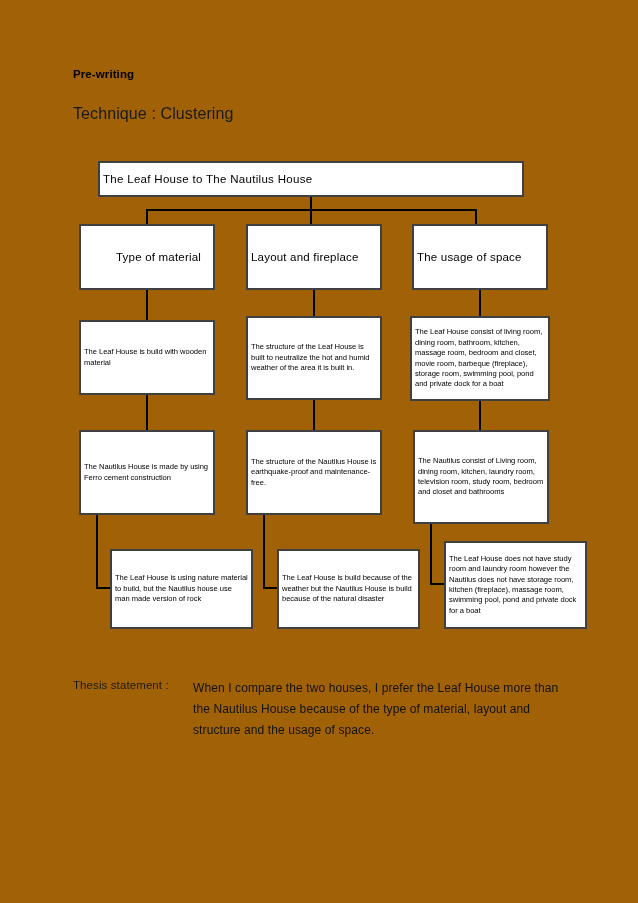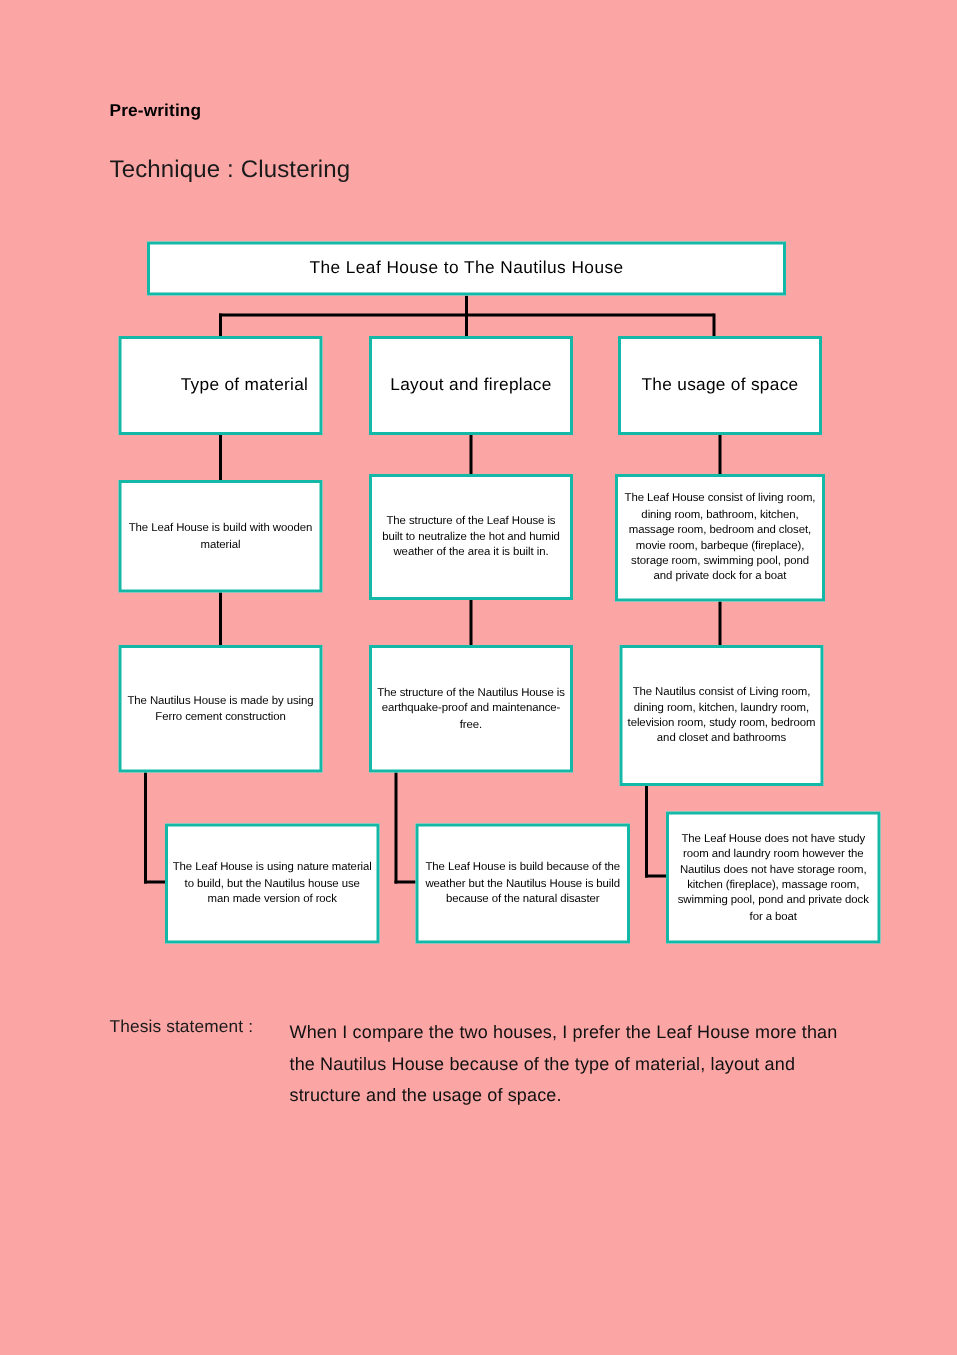--- a/index.html
+++ b/index.html
@@ -10,21 +10,21 @@
   }
   body {
     font-family: "Liberation Sans", sans-serif;
     color: #111111;
     -webkit-font-smoothing: none;
   }
   #page {
     position: relative;
     width: 638px;
     height: 903px;
-    background: #fca5a5;
+    background: #a16207;
     overflow: hidden;
   }
 
   
   .hd-title {
     position: absolute;
     left: 73px;
     top: 68px;
     font-size: 11.5px;
     font-weight: bold;
@@ -37,26 +37,26 @@
     top: 105px;
     font-size: 16px;
     letter-spacing: .1px;
     color: #1a1a1a;
   }
 
   
   .box {
     position: absolute;
     box-sizing: border-box;
-    border: 2px solid #14b8a6;
+    border: 2px solid #404040;
     background: #ffffff;
     display: flex;
     align-items: center;
     justify-content: center;
-    text-align: center;
+    text-align: left;
     color: #000;
     z-index: 3;
   }
   .box span {
     display: block;
     width: 100%;
     padding: 0 3px;
     box-sizing: border-box;
   }
 

